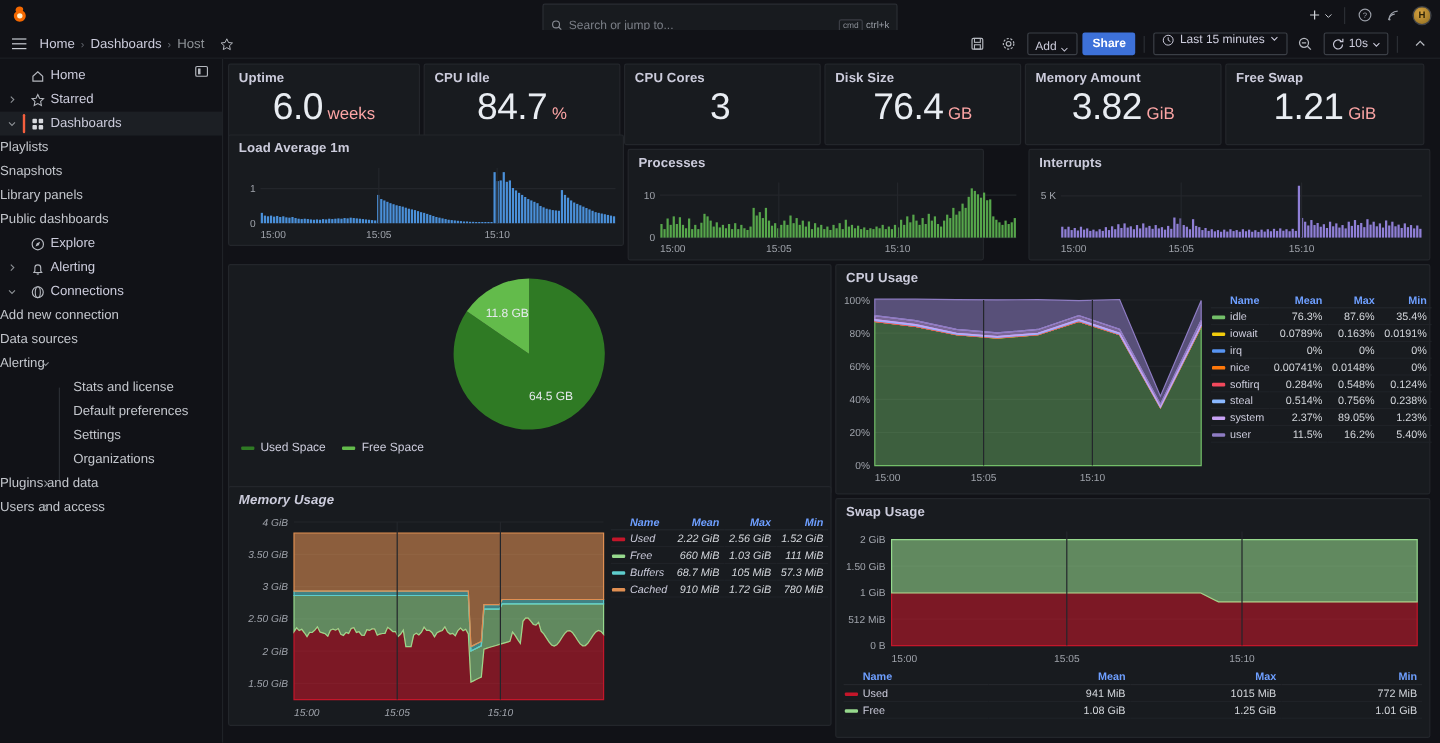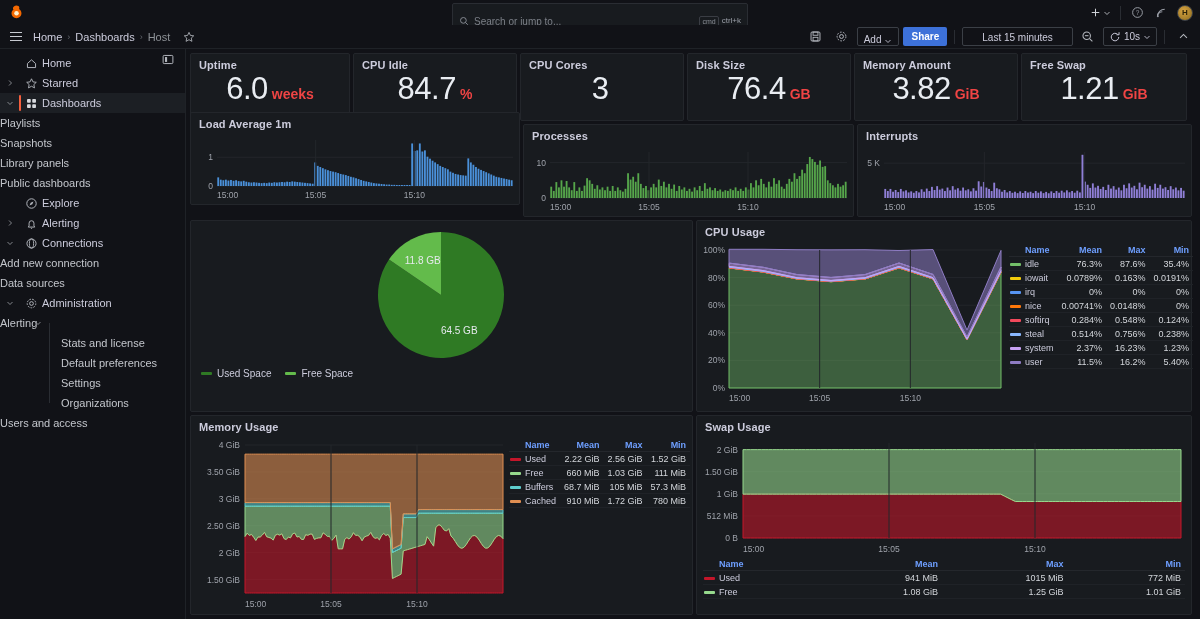--- a/index.html
+++ b/index.html
@@ -62,21 +62,21 @@
     color: #ccccdc; font-size: 10px; padding: 0 6px; display: flex; align-items: flex-end; gap: 3px; cursor: pointer;
     font-family: "Liberation Sans", sans-serif;
   }
   .btn-primary {
     height: 19px; border: none; border-radius: 2px; background: #3d71d9;
     color: #fff; font-size: 10px; font-weight: 600; padding: 0 8px; display: flex; align-items: center; cursor: pointer;
     font-family: "Liberation Sans", sans-serif;
   }
   .timepick {
     height: 19px; border: 1px solid #3b3f46; border-radius: 2px; display: flex; align-items: flex-start;
-    gap: 4px; padding: 0 19px; font-size: 10px; color: #ccccdc; cursor: pointer; flex-direction: column;
+    gap: 4px; padding: 0 6px; font-size: 10px; color: #ccccdc; cursor: pointer;
   }
   .refresh {
     height: 19px; border: 1px solid #3b3f46; border-radius: 2px; display: flex; align-items: center;
     gap: 3px; padding: 0 5px; font-size: 10px; color: #ccccdc; cursor: pointer;
   }
 
   
   .sidebar {
     position: absolute; top: 49px; left: 0; width: 186px; height: 570px;
     background: #111217; border-right: 1px solid #1f2227; padding-top: 4px;
@@ -107,21 +107,21 @@
   }
   .panel-title {
     font-size: 11px; font-weight: 600; color: #ccccdc; padding: 5px 8px 0 8px; letter-spacing: .1px;
   }
   
   .stat-val {
     display: flex; align-items: baseline; justify-content: center; gap: 4px;
     height: 44px; margin-top: 2px;
   }
   .stat-num { font-size: 31px; font-weight: 500; color: #e9edf2; line-height: 1; letter-spacing: -.5px; }
-  .stat-unit { font-size: 14px; font-weight: 700; color: #ef4444; }
+  .stat-unit { font-size: 14px; font-weight: 400; color: #fca5a5; }
 
   .chart-area { position: relative; }
   svg.plot { display: block; }
   .ax { font-size: 8.5px; fill: #9fa3ab; font-family: "Liberation Sans", sans-serif; }
   .axr { font-size: 8.5px; fill: #9fa3ab; text-anchor: end; font-family: "Liberation Sans", sans-serif; }
   .grid { stroke: #23262b; stroke-width: 1; }
 
   
   .legend { font-size: 9px; }
   .legend table { border-collapse: collapse; width: 100%; }
@@ -371,53 +371,47 @@
             </svg>
           </div>
           <span class="nav-label">Connections</span>
         </div>
         <div class="nav-item sub">
           <span class="nav-label">Add new connection</span>
         </div>
         <div class="nav-item sub">
           <span class="nav-label">Data sources</span>
         </div>
-        <div class="nav-item lvl1">
-          <div class="chev">
-            <svg width="8" height="8" viewBox="0 0 16 16">
-              <polyline points="3,6 8,11 13,6" fill="none" stroke="#8e9297" stroke-width="1.8"></polyline>
-            </svg>
-          </div>
-          <div class="nav-ico">
-            <svg width="13" height="13" viewBox="0 0 16 16">
-              <circle cx="8" cy="8" r="2.3" fill="none" stroke="#b5b8bf" stroke-width="1.2"></circle>
-              <circle cx="8" cy="8" r="5.3" fill="none" stroke="#b5b8bf" stroke-width="1.2" stroke-dasharray="2.1 1.5"></circle>
-            </svg>
-          </div>
-          <span class="nav-label">Administration</span>
-        </div>
         <div class="nav-item sub">
           <div class="chev" style="position: absolute; left: 28px;">
             <svg width="8" height="8" viewBox="0 0 16 16">
               <polyline points="3,6 8,11 13,6" fill="none" stroke="#8e9297" stroke-width="1.8"></polyline>
             </svg>
           </div>
           <span class="nav-label">Alerting</span>
         </div>
         <div class="nav-item sub2">
           <span class="nav-label">Stats and license</span>
         </div>
         <div class="nav-item sub2">
           <span class="nav-label">Default preferences</span>
         </div>
         <div class="nav-item sub2">
           <span class="nav-label">Settings</span>
         </div>
         <div class="nav-item sub2">
           <span class="nav-label">Organizations</span>
+        </div>
+        <div class="nav-item sub">
+          <div class="chev" style="position: absolute; left: 28px;">
+            <svg width="8" height="8" viewBox="0 0 16 16">
+              <polyline points="6,3 11,8 6,13" fill="none" stroke="#8e9297" stroke-width="1.8"></polyline>
+            </svg>
+          </div>
+          <span class="nav-label">Plugins and data</span>
         </div>
         <div class="nav-item sub">
           <div class="chev" style="position: absolute; left: 28px;">
             <svg width="8" height="8" viewBox="0 0 16 16">
               <polyline points="6,3 11,8 6,13" fill="none" stroke="#8e9297" stroke-width="1.8"></polyline>
             </svg>
           </div>
           <span class="nav-label">Users and access</span>
         </div>
       </div>
@@ -595,21 +589,21 @@
             <rect x="317.2027586206897" y="49.675" width="1.8372413793103448" height="6.324999999999999" fill="#4a90d9"></rect>
             <rect x="319.7544827586207" y="50.25" width="1.8372413793103448" height="5.75" fill="#4a90d9"></rect>
             <text x="26" y="68" class="ax" text-anchor="start">15:00</text>
             <line x1="124.66666666666667" y1="10" x2="124.66666666666667" y2="56" class="grid"></line>
             <text x="124.66666666666667" y="68" class="ax" text-anchor="middle">15:05</text>
             <line x1="223.33333333333334" y1="10" x2="223.33333333333334" y2="56" class="grid"></line>
             <text x="223.33333333333334" y="68" class="ax" text-anchor="middle">15:10</text>
           </svg>
         </div>
     </div>
-    <div class="panel" style="left:337px;top:75px;width:331px;height:93px;">
+    <div class="panel" style="left:337px;top:75px;width:297px;height:93px;">
       <div class="panel-title">Processes</div>
       <div class="chart-area">
           <svg class="plot" id="svg-proc" width="329" height="72">
             <line x1="26" y1="56" x2="323" y2="56" class="grid"></line>
             <text x="22" y="59" class="axr">0</text>
             <line x1="26" y1="20.615384615384613" x2="323" y2="20.615384615384613" class="grid"></line>
             <text x="22" y="23.615384615384613" class="axr">10</text>
             <rect x="26.307241379310344" y="44.676923076923075" width="1.843448275862069" height="11.323076923076924" fill="#56a64b"></rect>
             <rect x="28.86758620689655" y="48.92307692307692" width="1.843448275862069" height="7.0769230769230775" fill="#56a64b"></rect>
             <rect x="31.427931034482757" y="40.07692307692308" width="1.843448275862069" height="15.923076923076923" fill="#56a64b"></rect>
@@ -957,36 +951,36 @@
                 </tr>
                 <tr>
                   <td class="nm"><span class="swatch" style="background:#8ab8ff"></span><span>steal</span></td>
                   <td>0.514%</td>
                   <td>0.756%</td>
                   <td>0.238%</td>
                 </tr>
                 <tr>
                   <td class="nm"><span class="swatch" style="background:#c8a2f5"></span><span>system</span></td>
                   <td>2.37%</td>
-                  <td>16.23%</td>
+                  <td>89.05%</td>
                   <td>1.23%</td>
                 </tr>
                 <tr>
                   <td class="nm"><span class="swatch" style="background:#8e7cc3"></span><span>user</span></td>
                   <td>11.5%</td>
                   <td>16.2%</td>
                   <td>5.40%</td>
                 </tr>
               </tbody>
             </table>
         </div>
       </div>
     </div>
 
-    <div class="panel" style="left:4px;top:366px;width:503px;height:200px;">
+    <div class="panel" style="left:4px;top:356px;width:503px;height:200px;font-style:italic;">
       <div class="panel-title">Memory Usage</div>
       <div style="display:flex;">
         <svg class="plot" id="svg-mem" width="318" height="180">
             <line x1="54" y1="146.54545454545453" x2="312" y2="146.54545454545453" class="grid"></line>
             <text x="49" y="149.54545454545453" class="axr">1.50 GiB</text>
             <line x1="54" y1="119.63636363636364" x2="312" y2="119.63636363636364" class="grid"></line>
             <text x="49" y="122.63636363636364" class="axr">2 GiB</text>
             <line x1="54" y1="92.72727272727273" x2="312" y2="92.72727272727273" class="grid"></line>
             <text x="49" y="95.72727272727273" class="axr">2.50 GiB</text>
             <line x1="54" y1="65.81818181818181" x2="312" y2="65.81818181818181" class="grid"></line>

